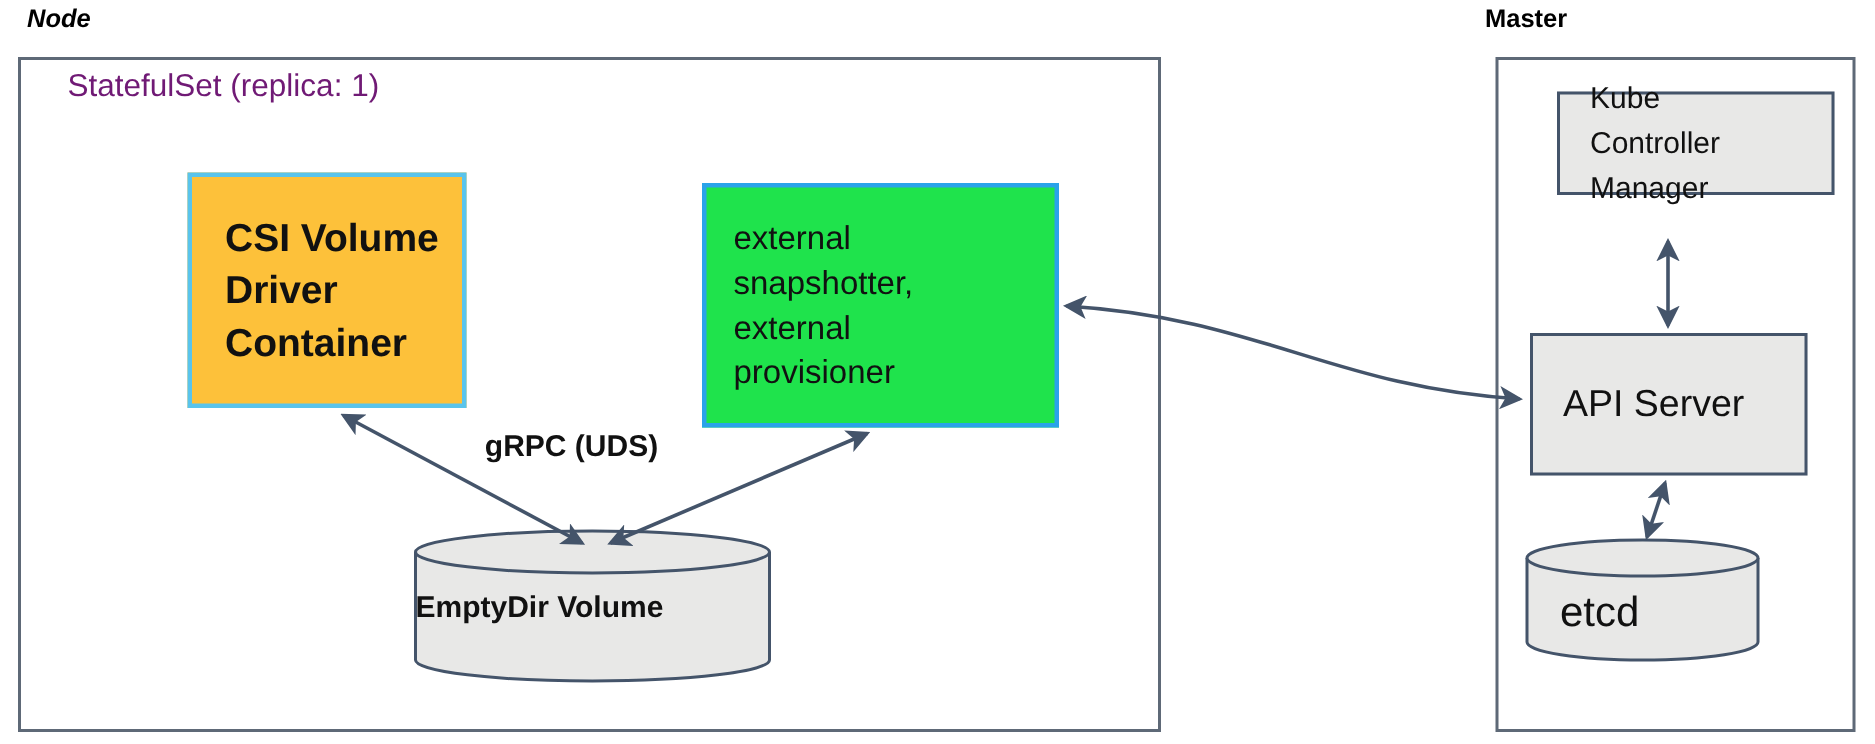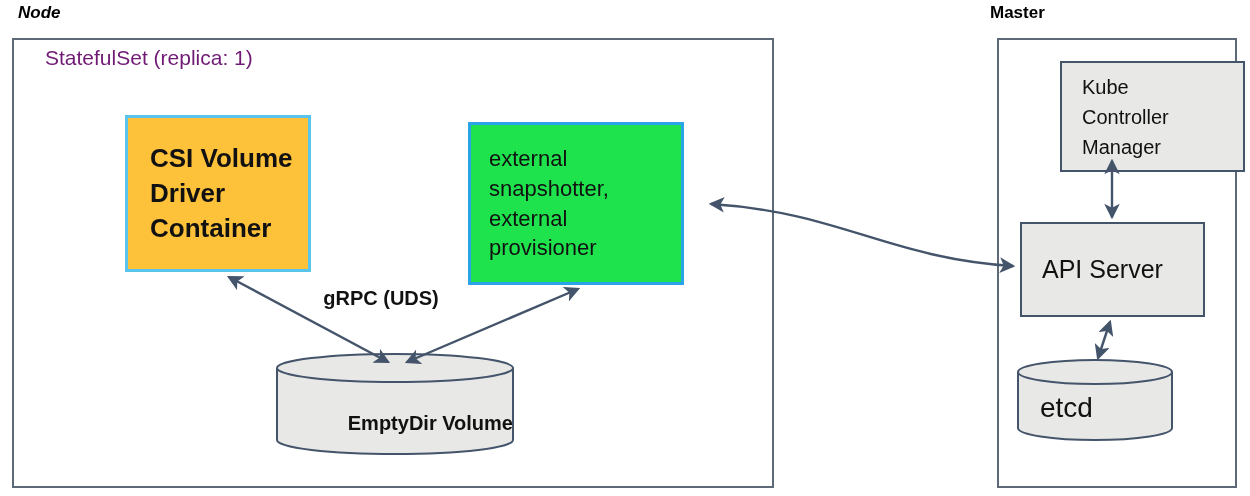--- a/index.html
+++ b/index.html
@@ -47,21 +47,21 @@
     padding-left: 22px;
     width: 172px;
     font-size: 26px;
     font-weight: bold;
     line-height: 1.35;
   }
 
   .sidecar-box {
     position: absolute;
     left: 468px; top: 122px;
-    width: 216px; height: 163px;
+    width: 238px; height: 163px;
     background: var(--sidecar-fill, #1fe34c);
     border: 3px solid var(--sidecar-border, #2aa3e9);
     display: flex; align-items: center;
   }
   .sidecar-box .box-text {
     padding-left: 18px;
     width: 185px;
     font-size: 22px;
     line-height: 1.35;
   }
@@ -74,30 +74,30 @@
     font-size: 20px;
     font-weight: bold;
   }
 
   .gray-box {
     position: absolute;
     background: var(--box-fill, #e8e8e7);
     border: 2px solid var(--slate, #44546a);
     display: flex; align-items: center;
   }
-  .kcm-box { left: 1060px; top: 61px; width: 185px; height: 111px; }
+  .kcm-box { left: 1038px; top: 61px; width: 185px; height: 69px; }
   .kcm-box .box-text { padding-left: 20px; width: 150px; font-size: 20px; line-height: 1.5; }
   .api-box { left: 1020px; top: 222px; width: 185px; height: 95px; }
   .api-box .box-text { padding-left: 20px; font-size: 25px; }
 
   .emptydir-label {
     position: absolute;
-    left: 277px; top: 412px;
+    left: 277px; top: 394px;
     width: 236px;
-    text-align: right;
+    text-align: left;
     font-size: 20px;
     font-weight: 600;
     z-index: 6;
   }
   .etcd-label {
     position: absolute;
     left: 1040px; top: 392px;
     font-size: 28px;
     z-index: 6;
   }

